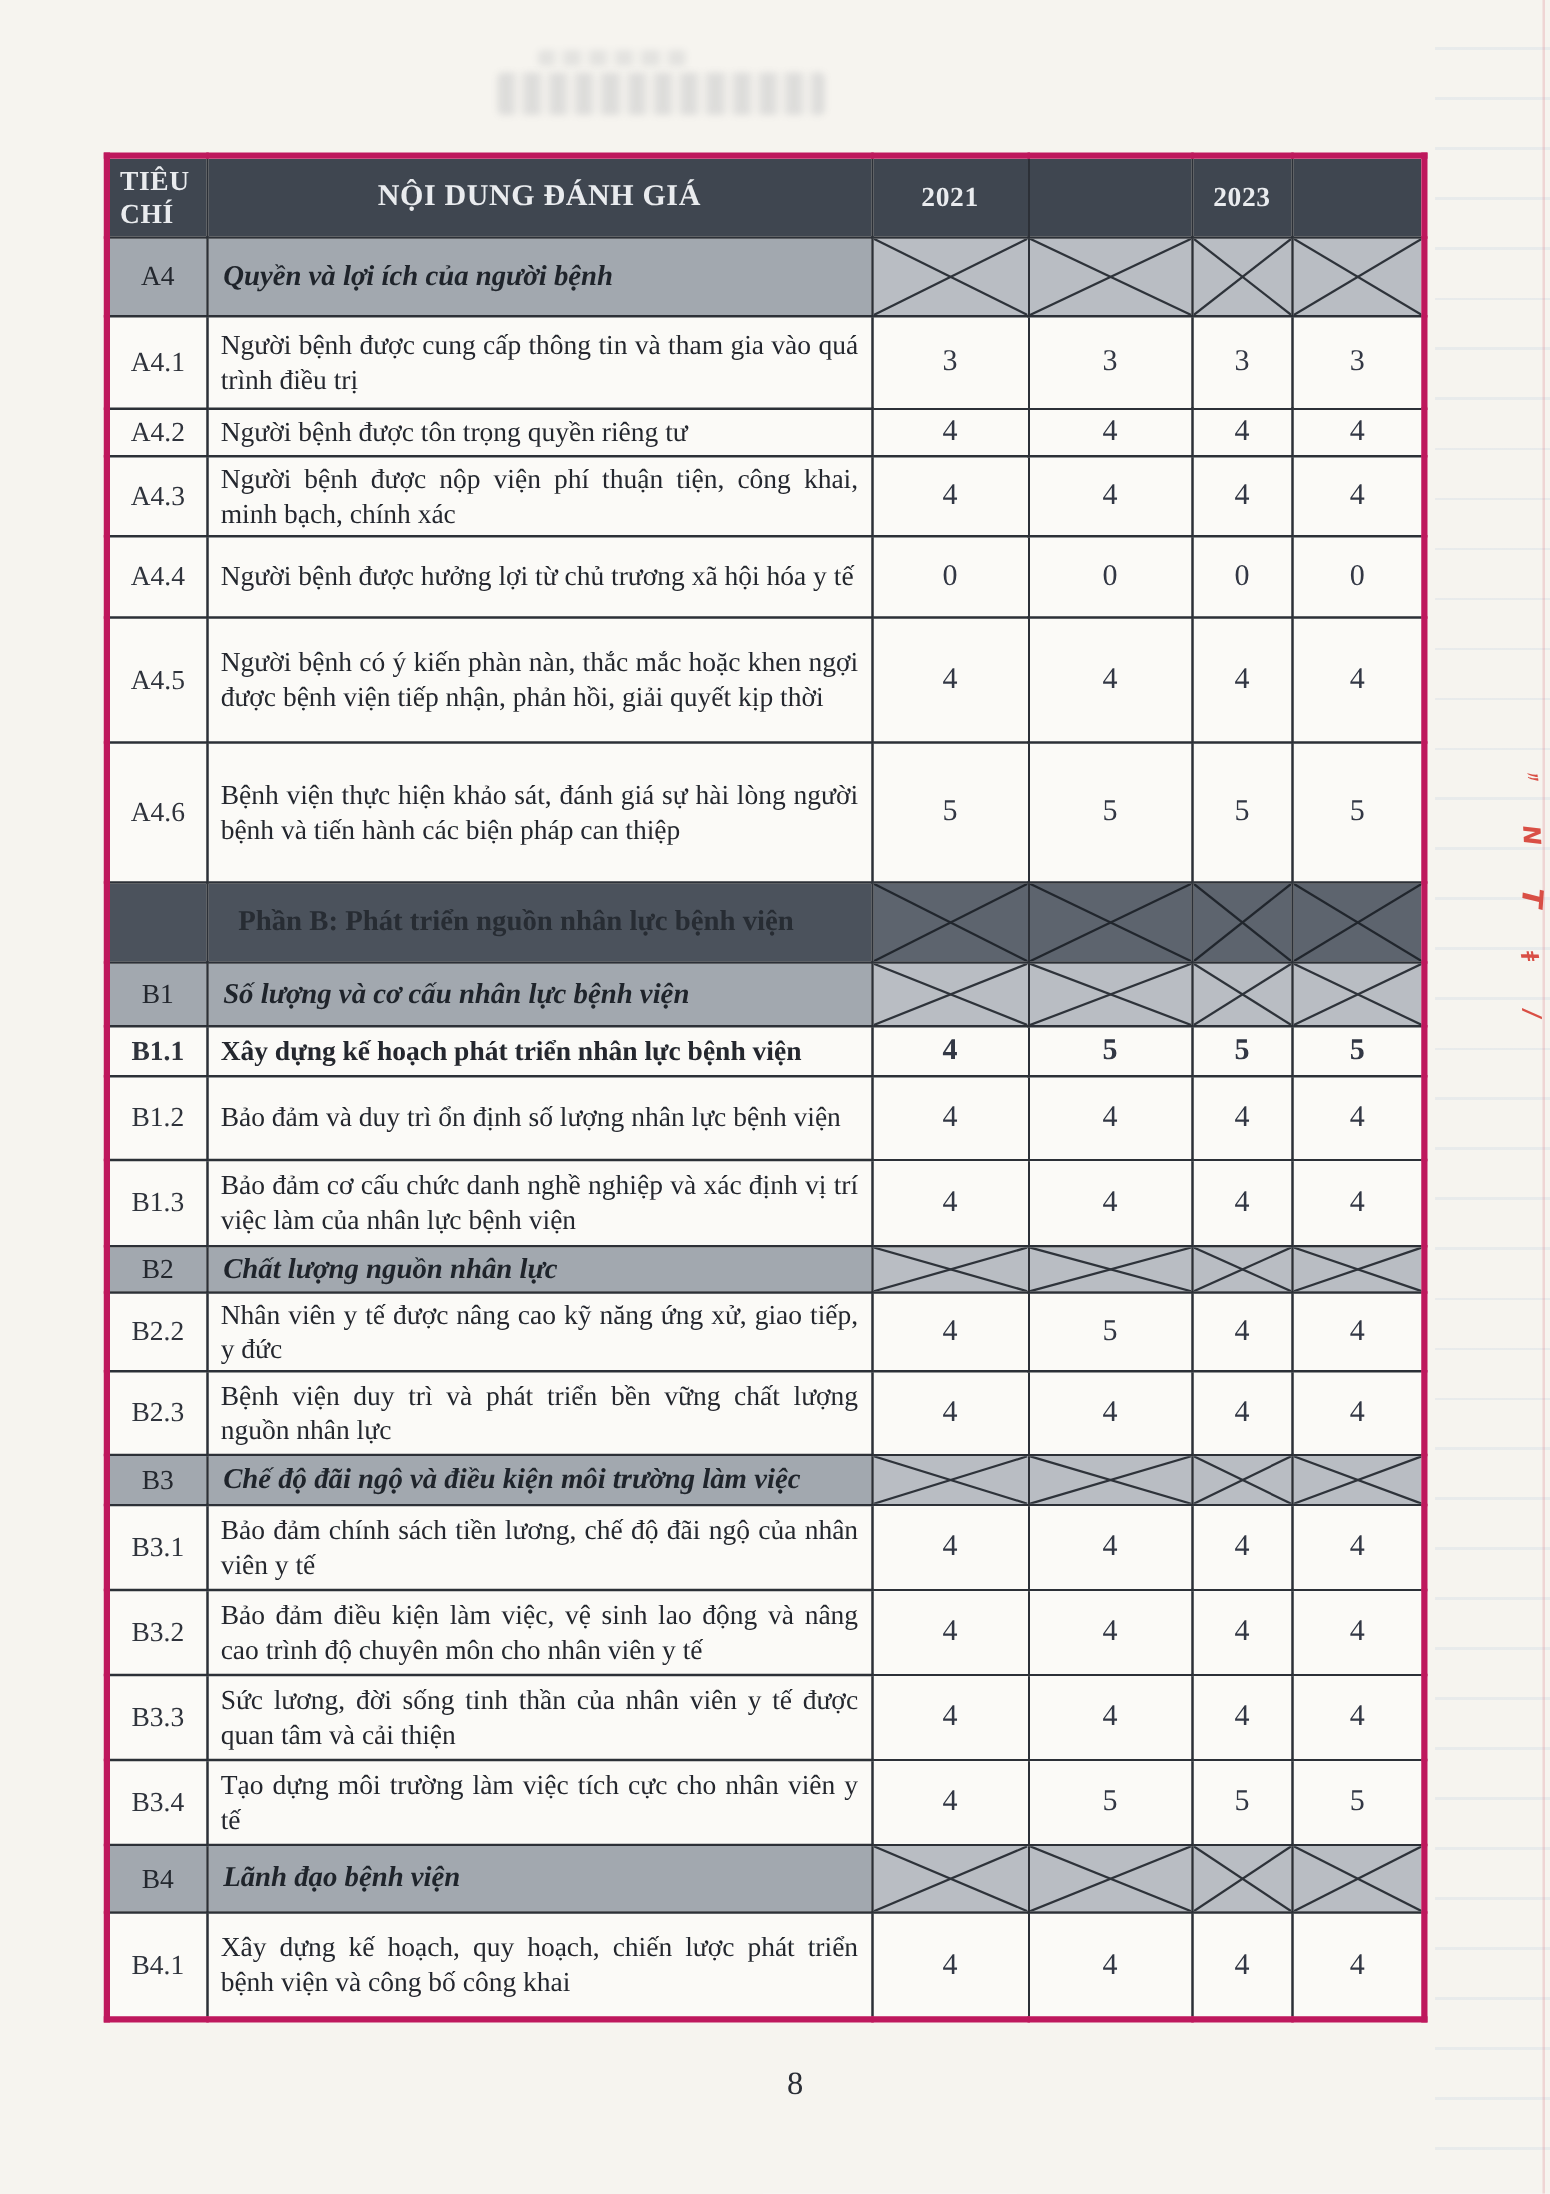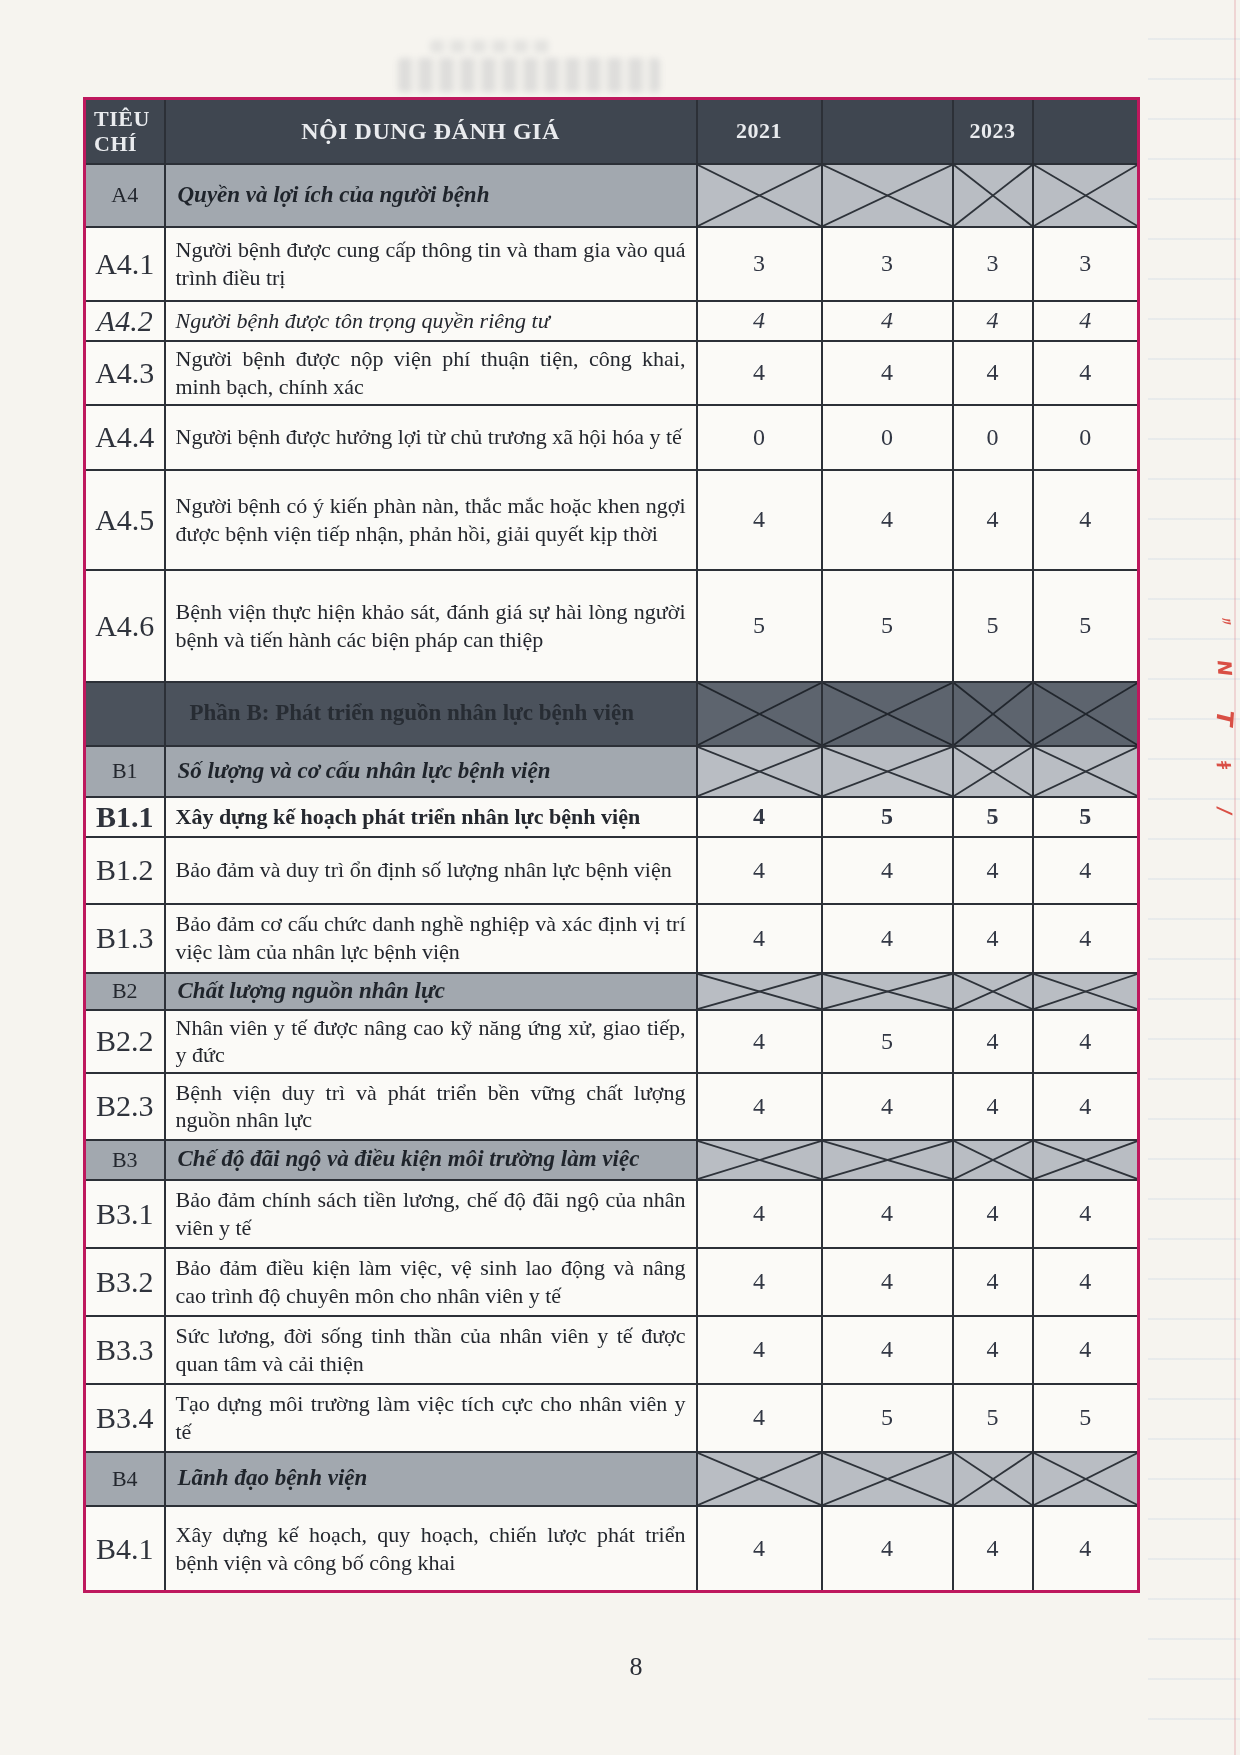--- a/index.html
+++ b/index.html
@@ -9,29 +9,29 @@
     font-family:"Liberation Serif","DejaVu Serif",serif;
     color:#2e3138;
   }
   
   .table-wrap{position:absolute;left:83px;top:97px;}
   table{
     border-collapse:collapse;table-layout:fixed;width:1054px;
     background:#fbfaf7;
   }
   th,td{border:2px solid #2c3037;box-sizing:border-box;vertical-align:middle;position:relative;}
-  table{border:3px solid #be185d;}
+  table{border:5px solid #be185d;margin-top:25px;}
   thead th{
     background:#3f4650;color:#e9ebee;font-weight:bold;
     font-size:23px;letter-spacing:.5px;padding:2px 6px;
   }
   th.criteria-h{white-space:pre-line;text-align:left;padding-left:8px;font-size:22px;line-height:1.15;}
   th.content-h{text-align:center;font-size:24px;}
   th.year-h{text-align:center;font-size:22px;}
-  td.id-cell{text-align:center;font-size:30px;color:#2f333c;padding:2px;}
+  td.id-cell{text-align:center;font-size:22px;color:#2f333c;padding:2px;}
   td.content-cell{
     font-size:22px;line-height:1.26;padding:3px 10px;
     text-align:justify;text-align-last:left;color:#24272e;
   }
   td.num-cell{text-align:center;font-size:24px;color:#323744;background:#fbfaf7;}
   tr.sec td.id-cell{background:#a2a8af;font-size:22px;color:#23272e;}
   tr.sec td.content-cell{
     background:#a2a8af;font-weight:bold;font-style:italic;font-size:23px;
     color:#1f242b;text-align:left;text-align-last:left;padding-left:12px;
   }
@@ -139,21 +139,21 @@
           </td>
         </tr>
         <tr class="item" style="height: 74px;">
           <td class="id-cell">A4.1</td>
           <td class="content-cell">Người bệnh được cung cấp thông tin và tham gia vào quá trình điều trị</td>
           <td class="num-cell">3</td>
           <td class="num-cell">3</td>
           <td class="num-cell">3</td>
           <td class="num-cell">3</td>
         </tr>
-        <tr class="item" style="height: 38px; font-style: italic;">
+        <tr class="item" style="height: 38px;">
           <td class="id-cell">A4.2</td>
           <td class="content-cell">Người bệnh được tôn trọng quyền riêng tư</td>
           <td class="num-cell">4</td>
           <td class="num-cell">4</td>
           <td class="num-cell">4</td>
           <td class="num-cell">4</td>
         </tr>
         <tr class="item" style="height: 64px;">
           <td class="id-cell">A4.3</td>
           <td class="content-cell">Người bệnh được nộp viện phí thuận tiện, công khai, minh bạch, chính xác</td>

